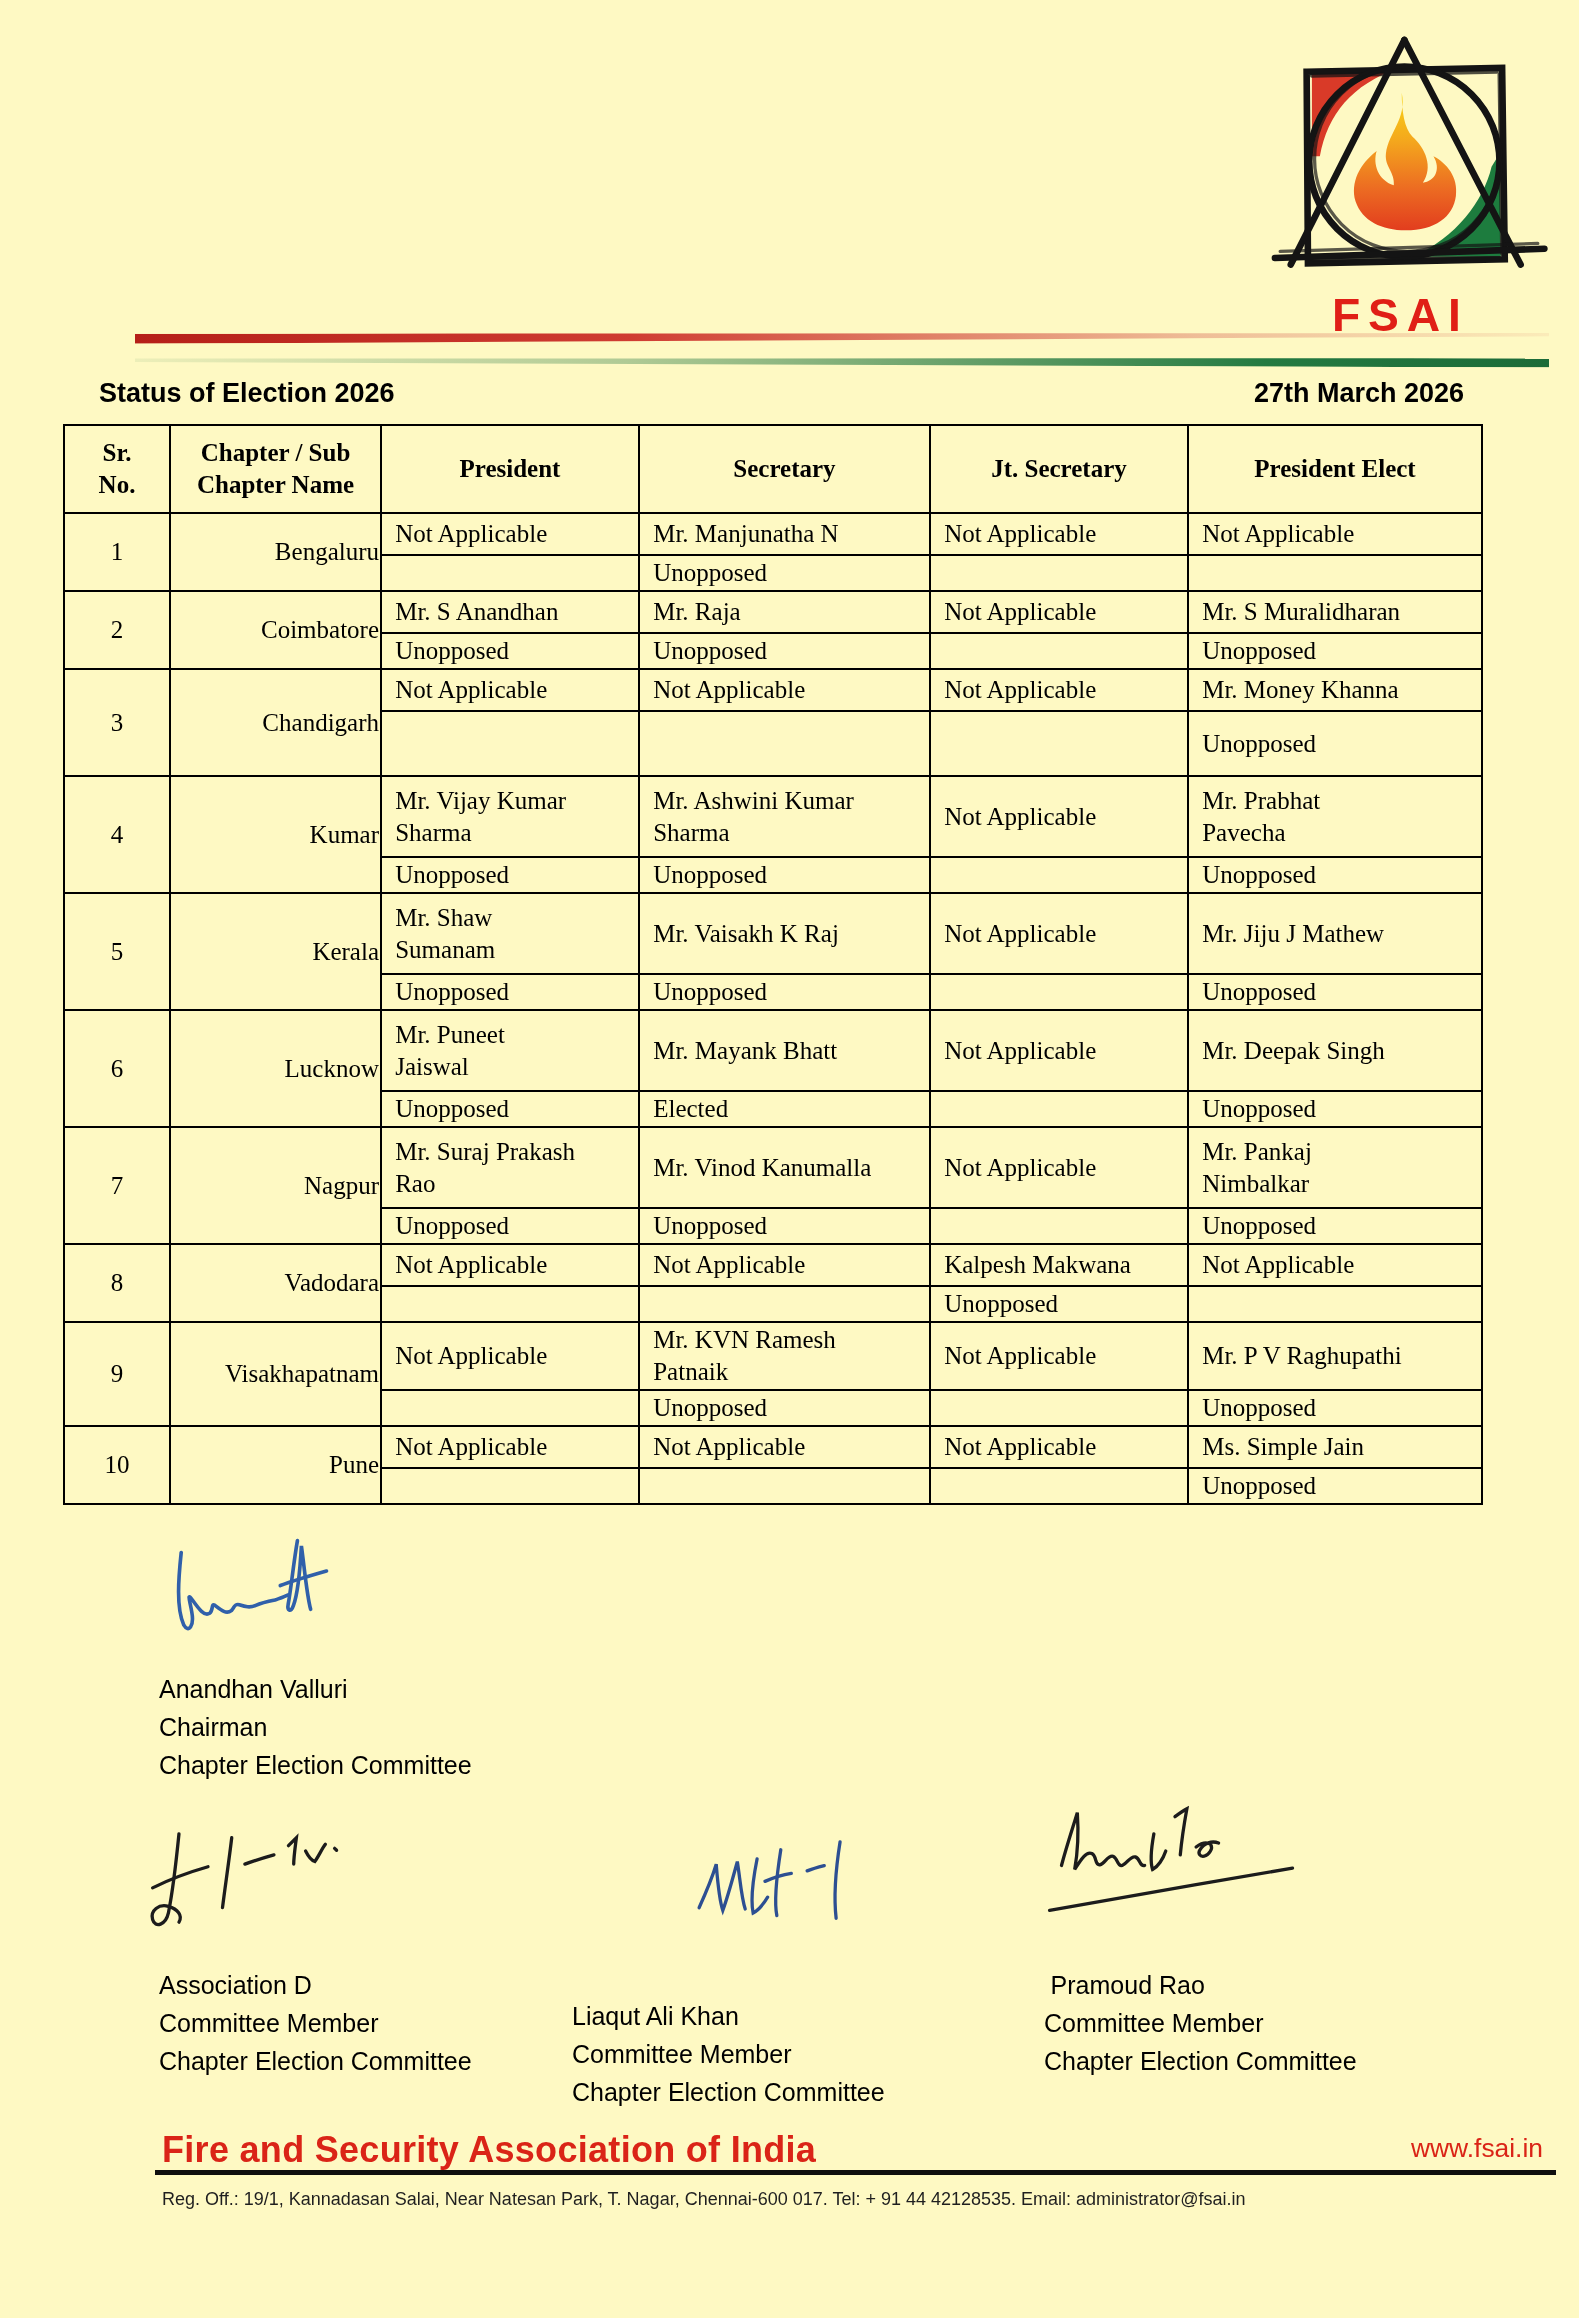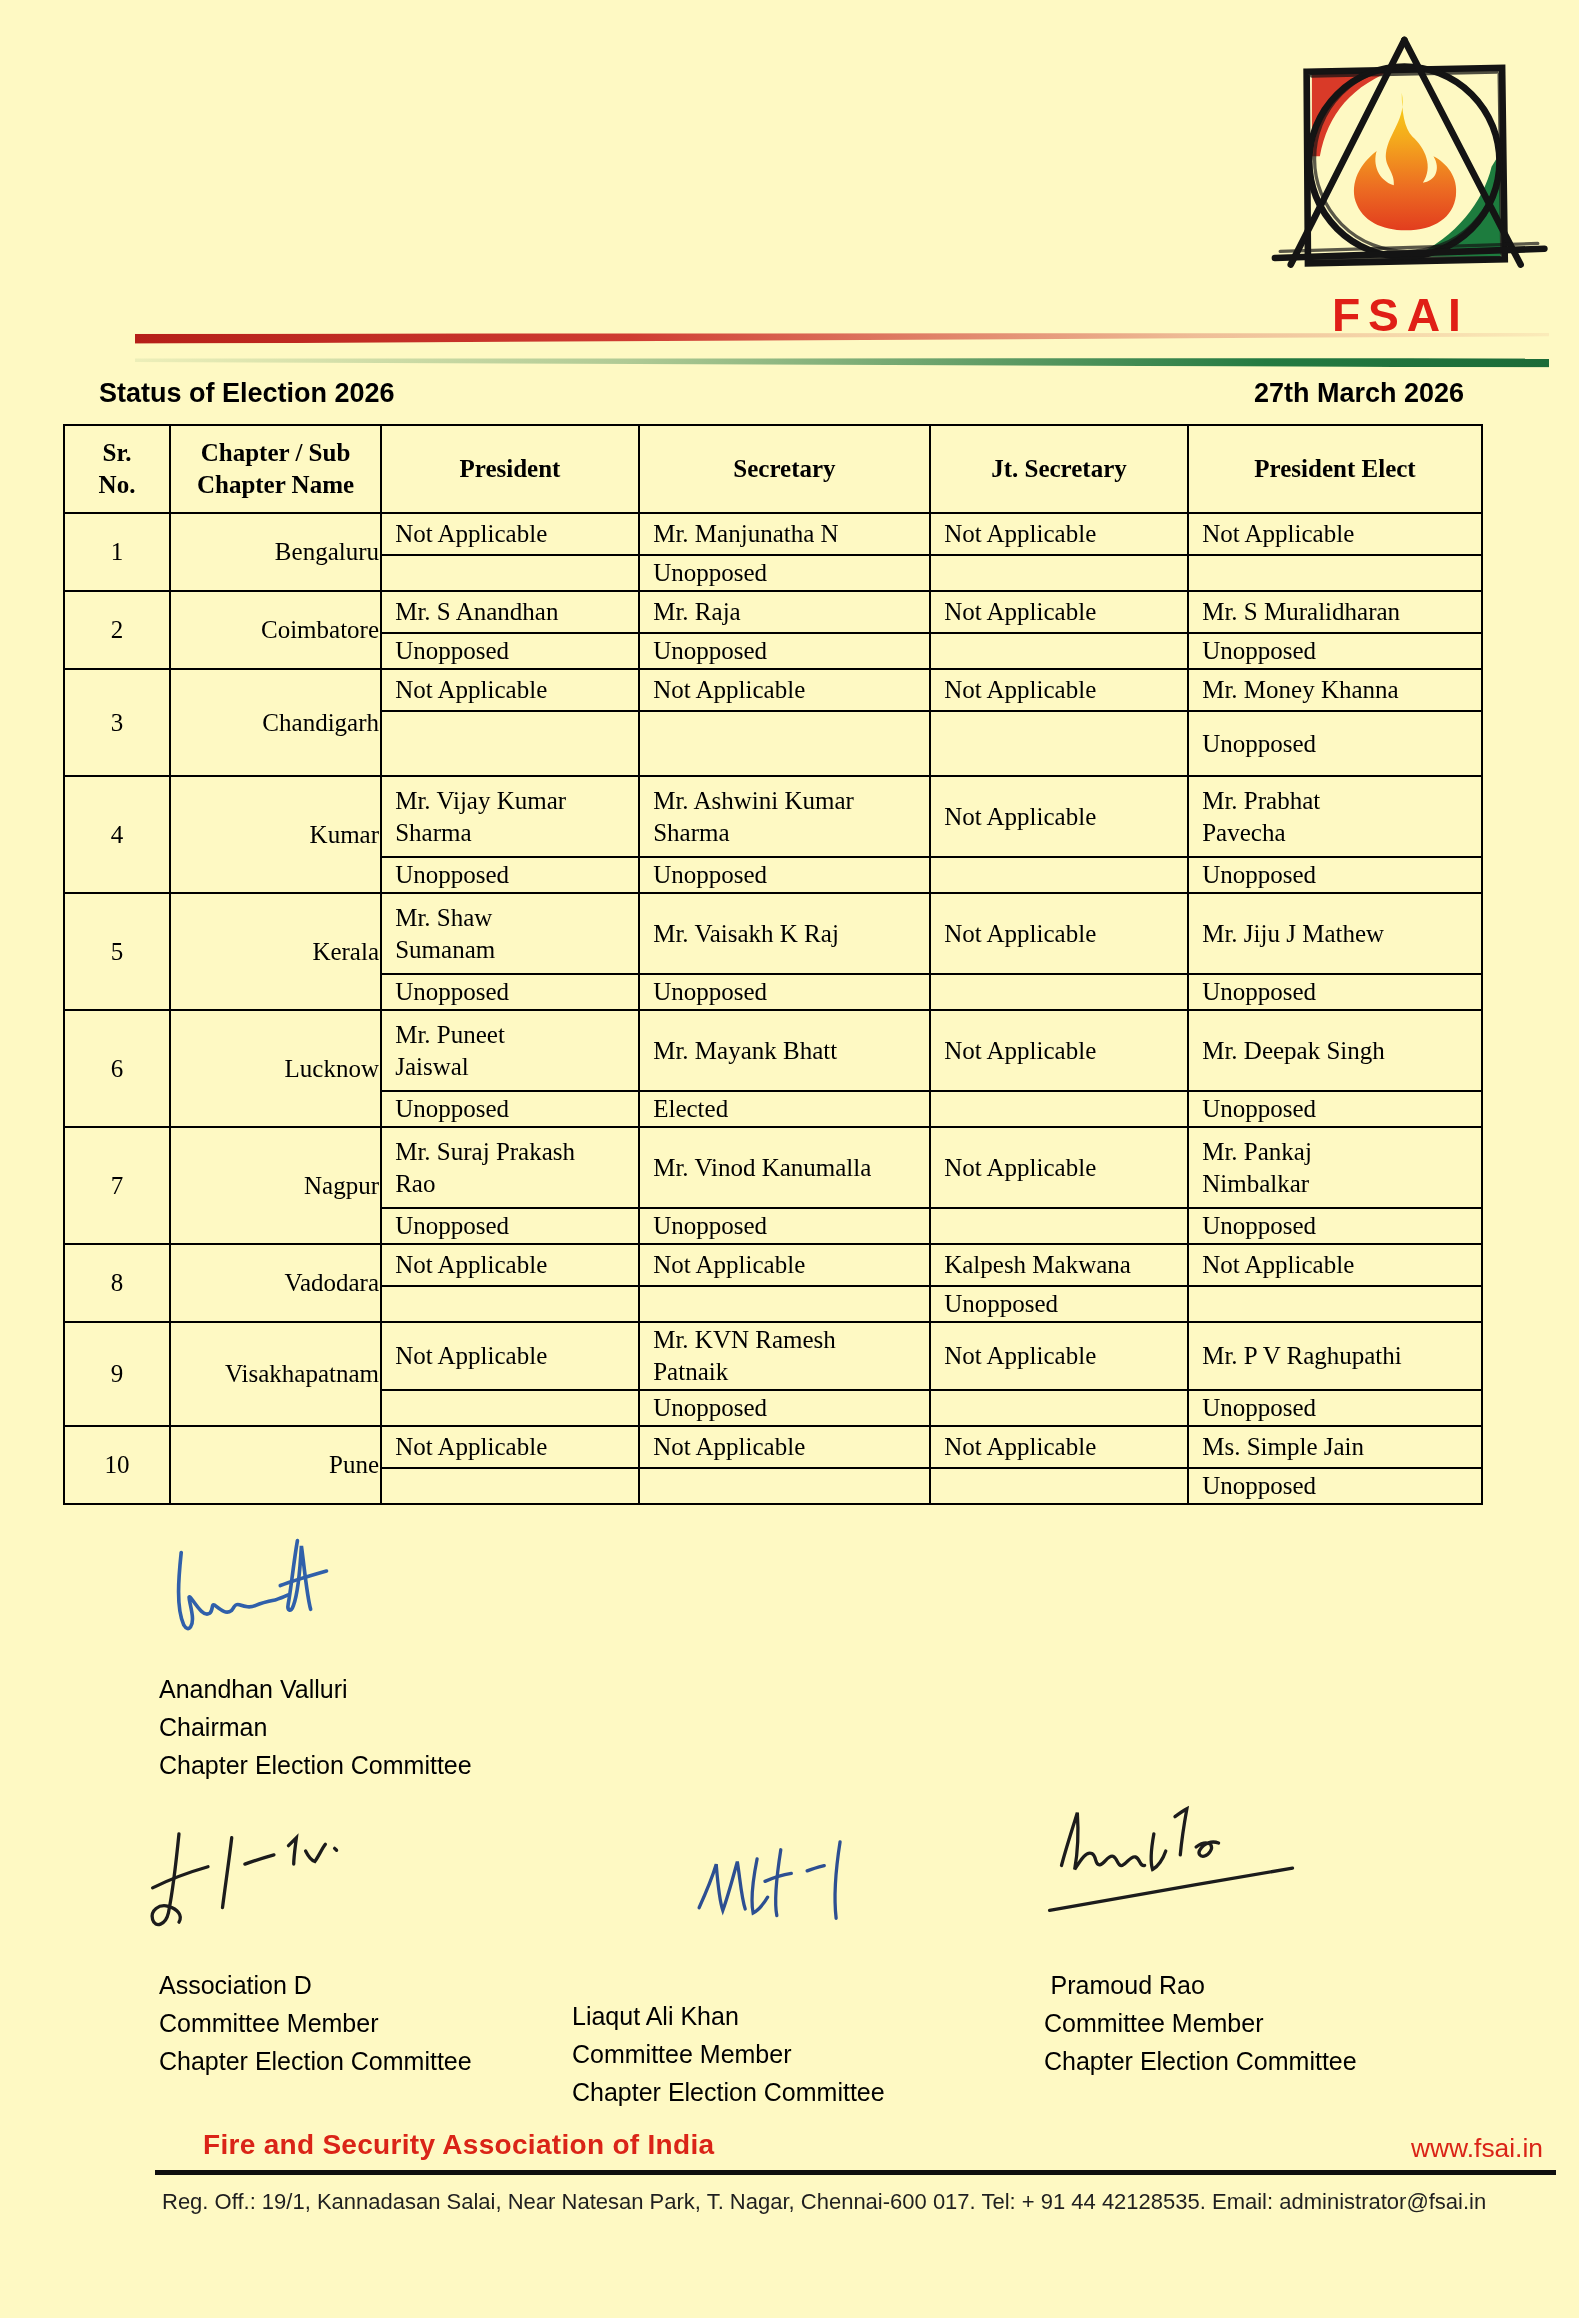--- a/index.html
+++ b/index.html
@@ -55,33 +55,33 @@
   tr.h-n2s { height:65px; }
   tr.h-s  { height:34px; }
   tr.h-st { height:65px; }
   
   .sig { position:absolute; }
   .sigblock { position:absolute; font-size:25px; line-height:38px; }
   .sigblock .indent { padding-left:6.6px; }
   
   .footer-org {
     position:absolute; left:162px; top:2129px;
-    font-size:28px; font-weight:bold; color:#da2417; letter-spacing:0.3px;margin-left:41px;
+    font-size:36px; font-weight:bold; color:#da2417; letter-spacing:0.3px;
   }
   .footer-web {
     position:absolute; right:36px; top:2133px;
     font-size:26.4px; color:#da2417;
   }
   .footer-rule {
     position:absolute; left:155px; top:2170px; width:1401px; height:4.6px;
     background:#0f0f0f;
   }
   .footer-addr {
     position:absolute; left:162px; top:2189px;
-    font-size:22px; color:#1f1f1f;
+    font-size:18px; color:#1f1f1f;
   }
 </style>
 </head>
 <body>
 
 <div class="page">
 
   <svg class="logo" viewBox="0 0 215 245" xmlns="http://www.w3.org/2000/svg">
     <defs>
       <linearGradient id="flameGrad" gradientUnits="userSpaceOnUse" x1="104" y1="52" x2="104" y2="156">

